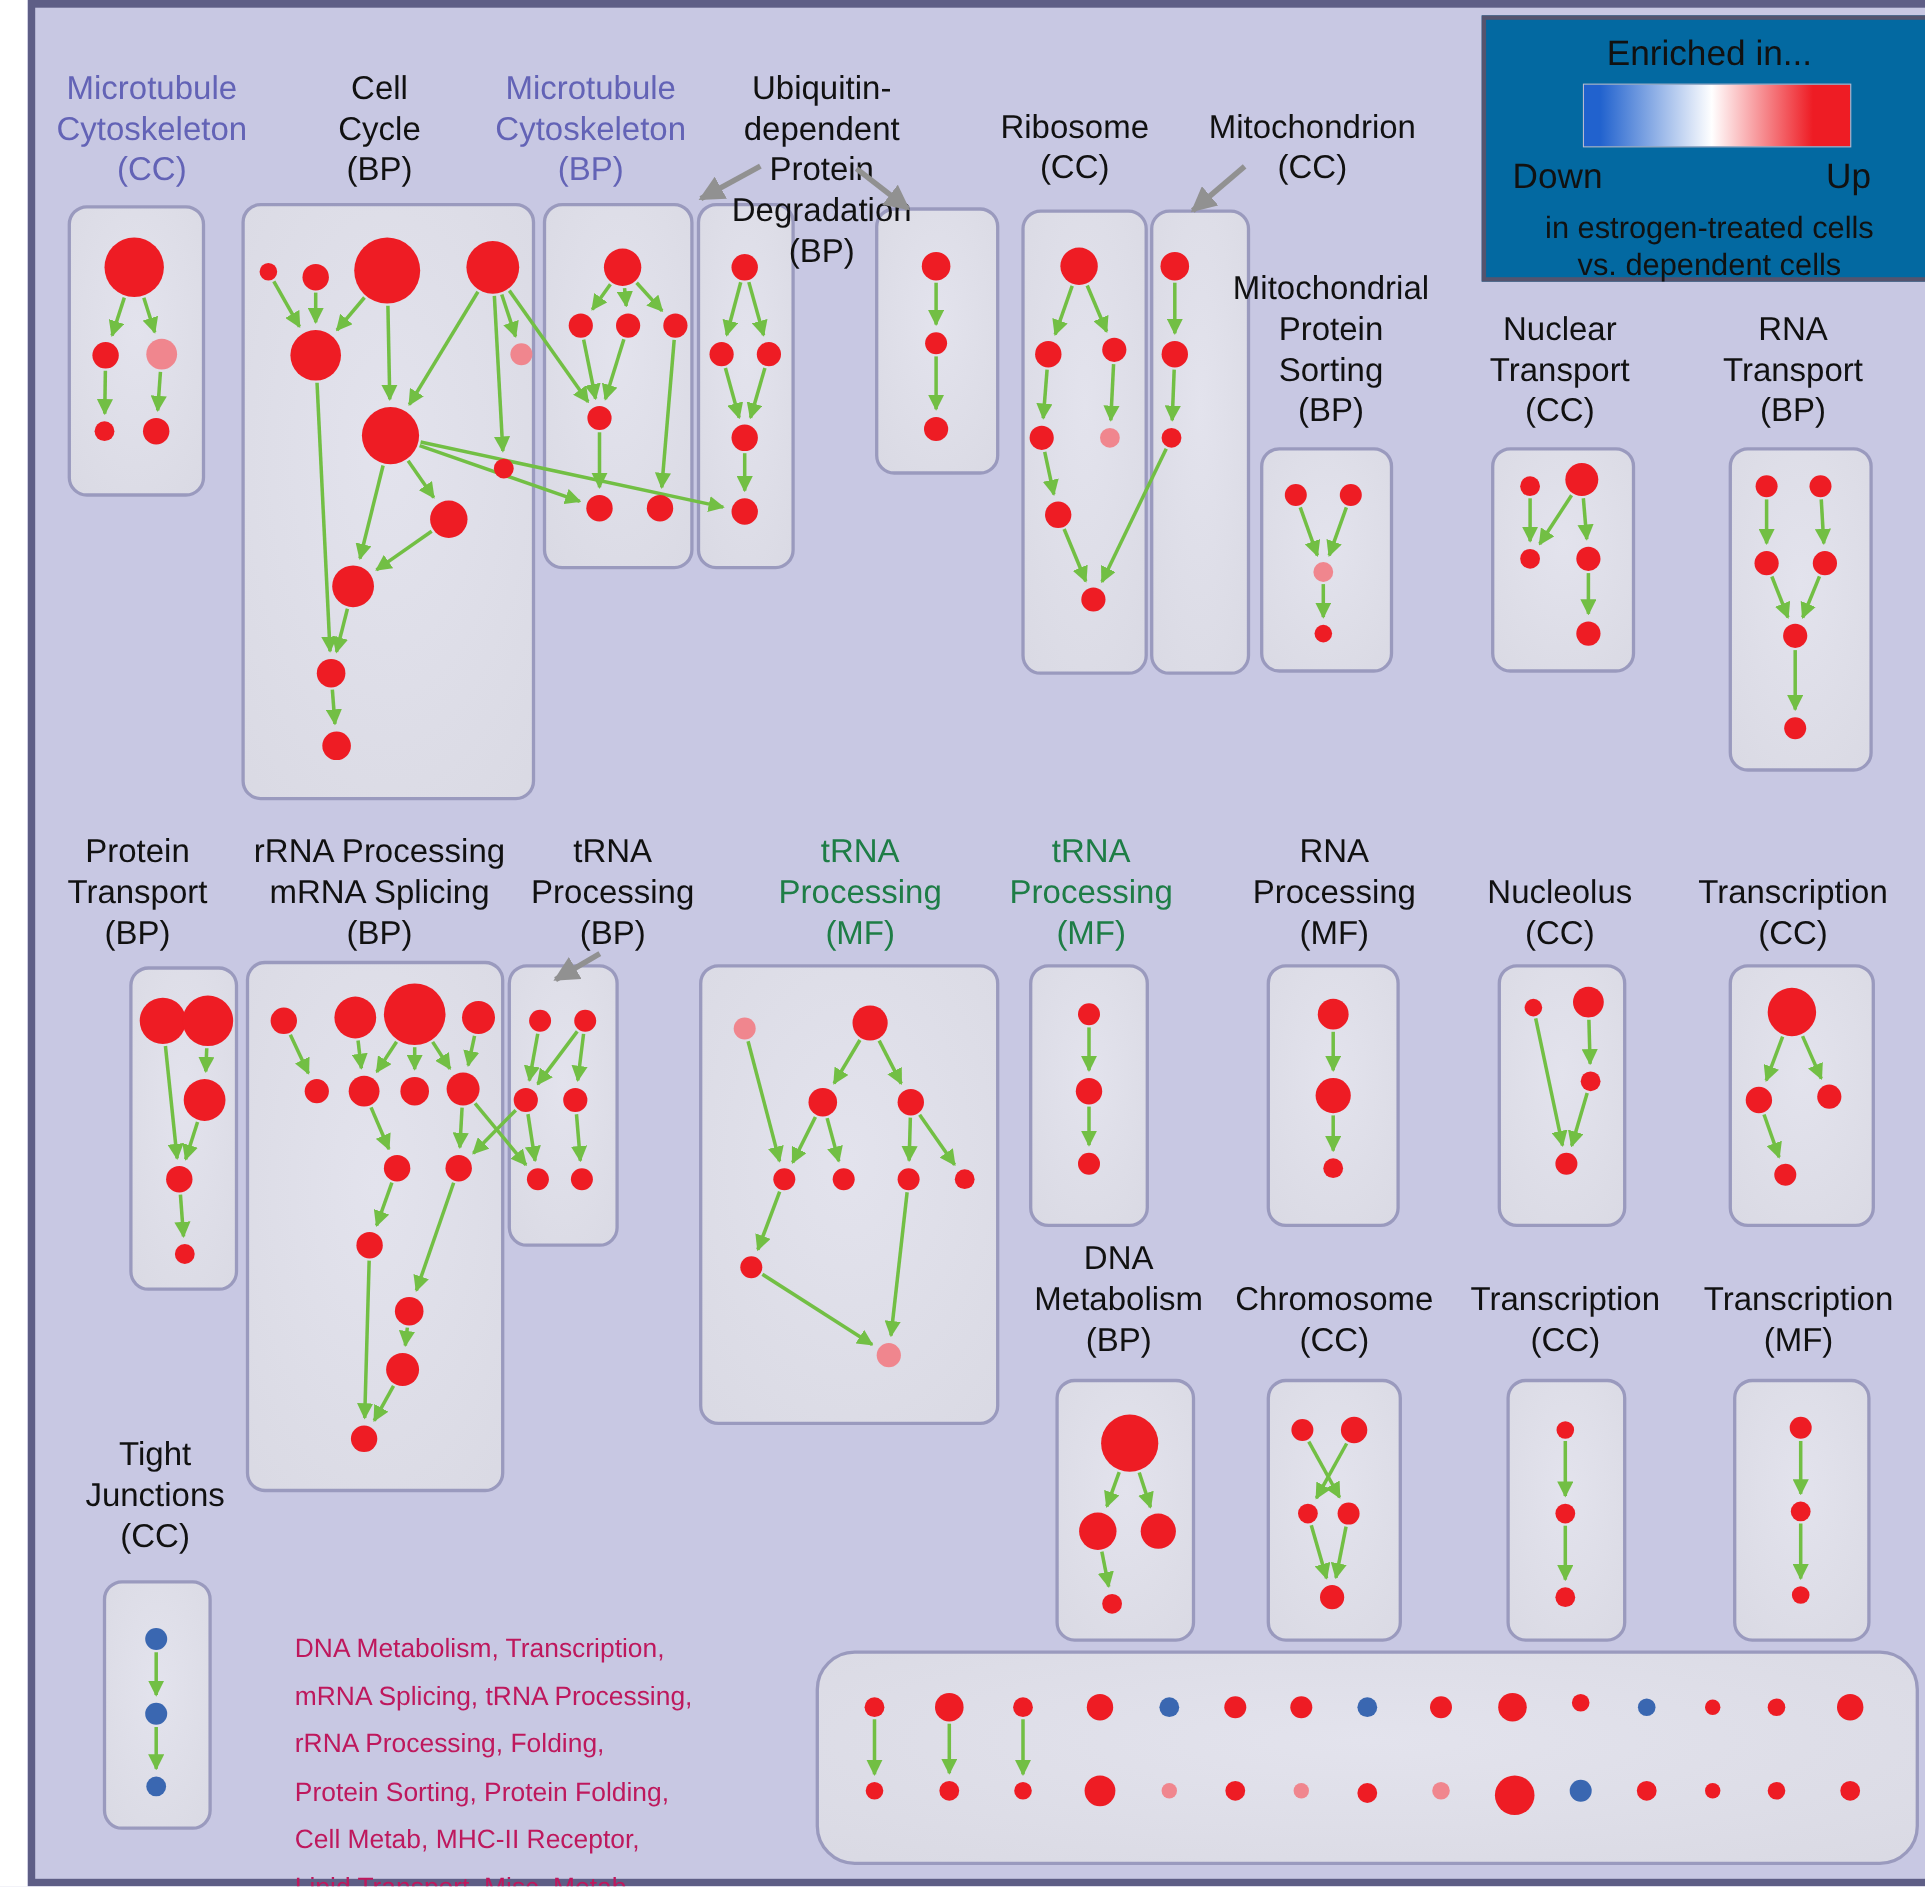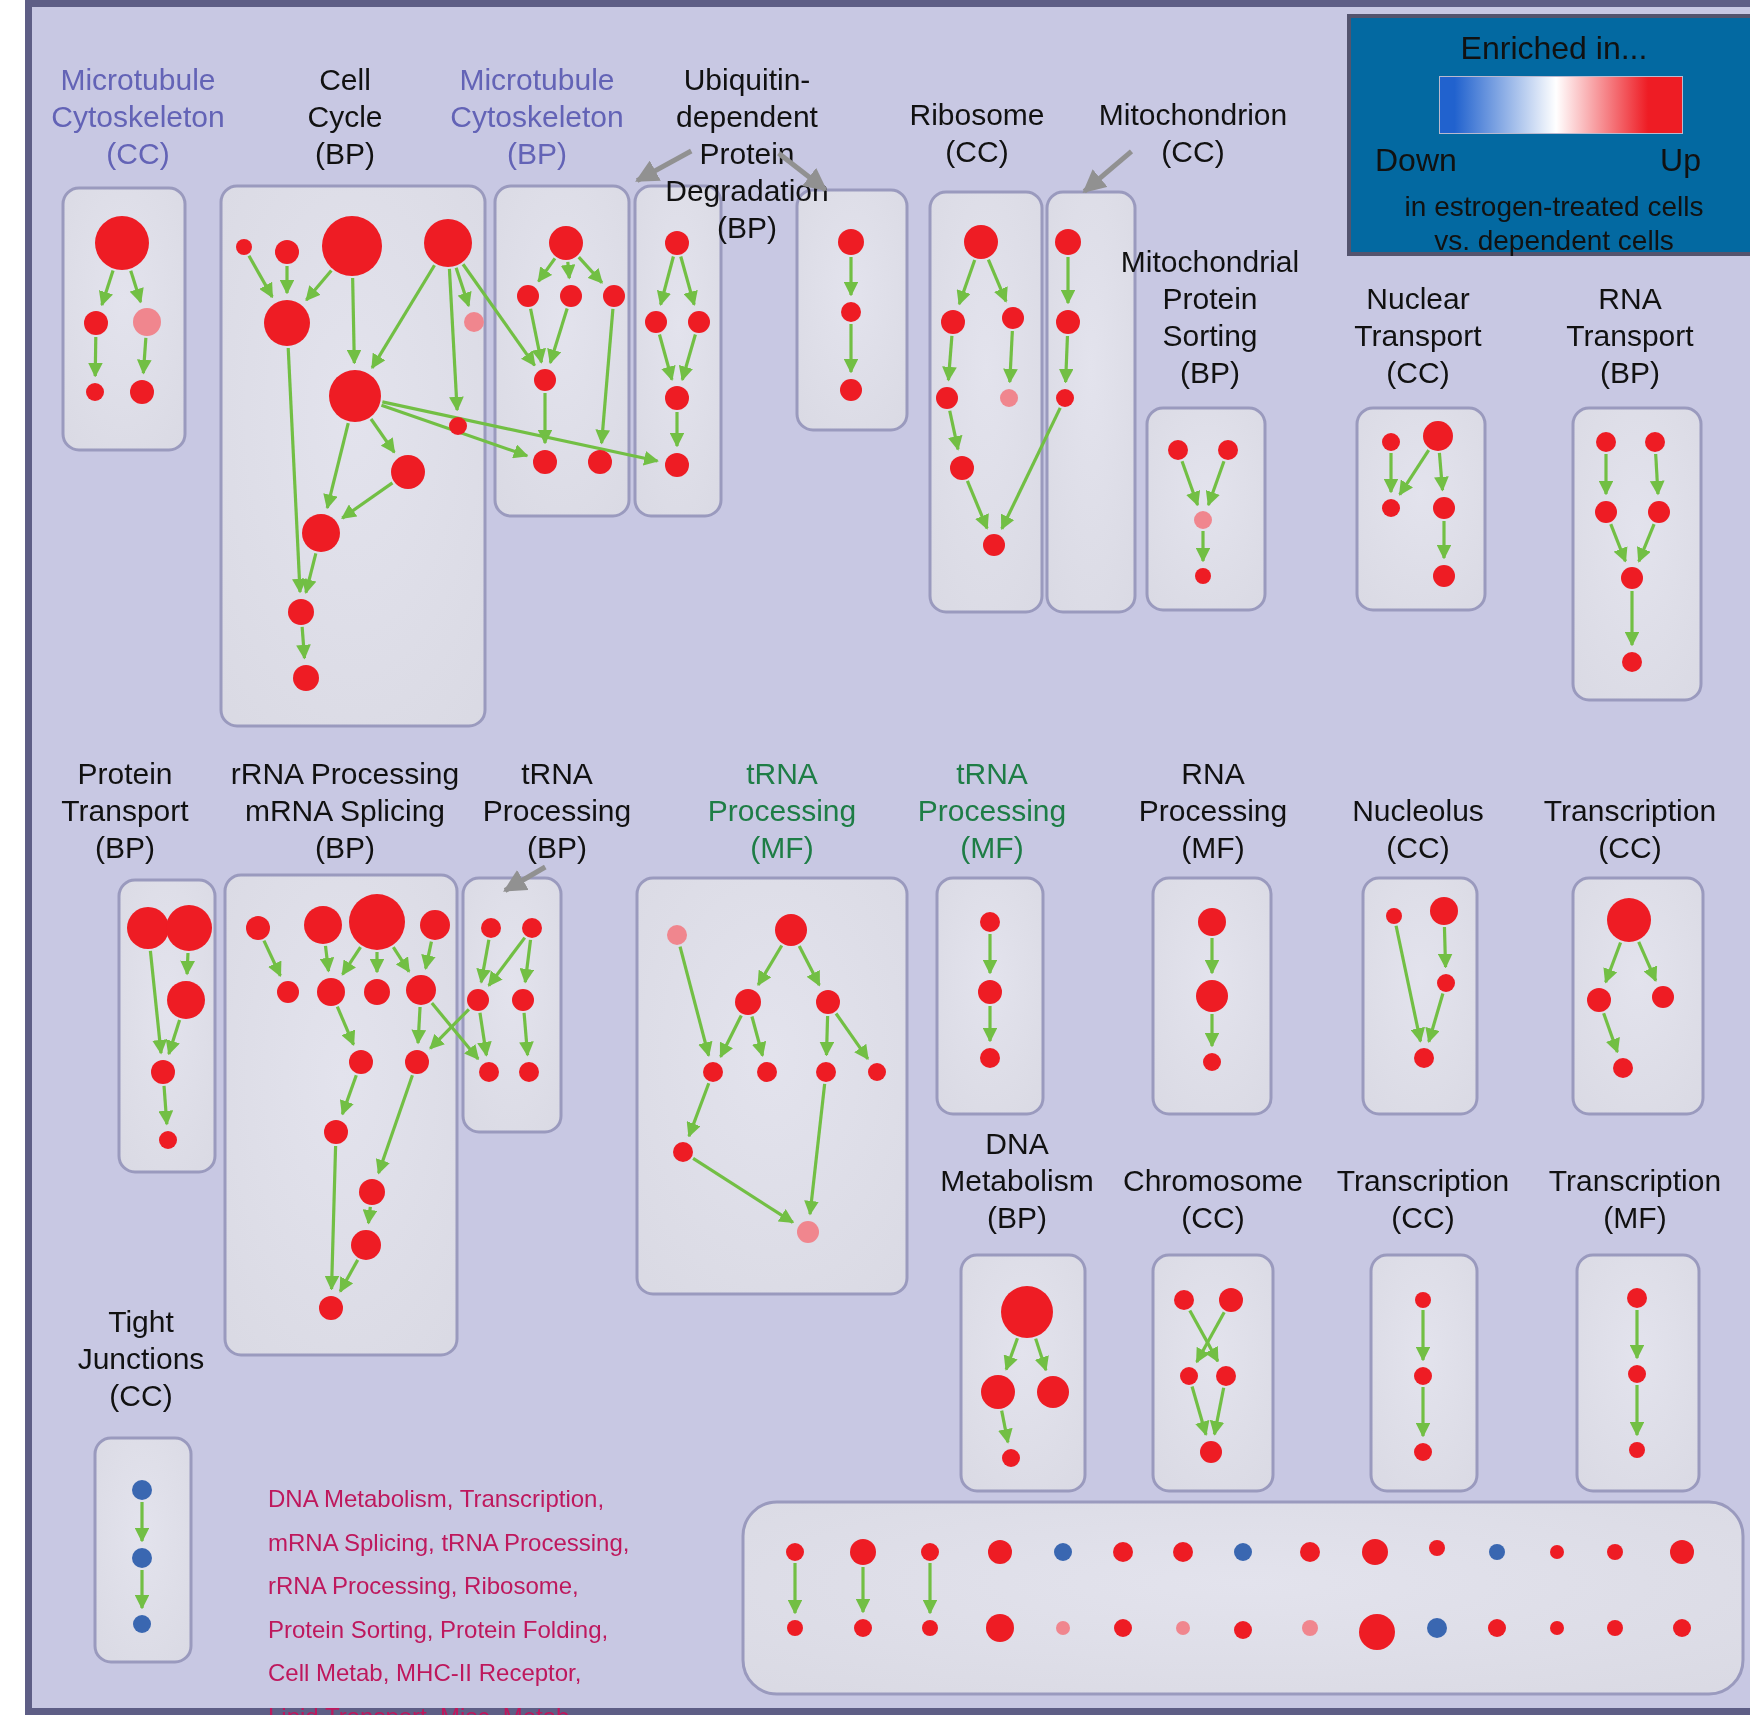--- a/index.html
+++ b/index.html
@@ -376,19 +376,19 @@
     </div>
     <div class="lsub">
       <div>in estrogen-treated cells</div>
       <div>vs. dependent cells</div>
     </div>
   </div>
 
   <div id="misc-text">
     <div>DNA Metabolism, Transcription,</div>
     <div>mRNA Splicing, tRNA Processing,</div>
-    <div>rRNA Processing, Ribosome,</div>
+    <div>rRNA Processing, Folding,</div>
     <div>Protein Sorting, Protein Folding,</div>
     <div>Cell Metab, MHC-II Receptor,</div>
     <div>Lipid Transport, Misc. Metab.</div>
   </div>
 
 </div>
 
 </body></html>

